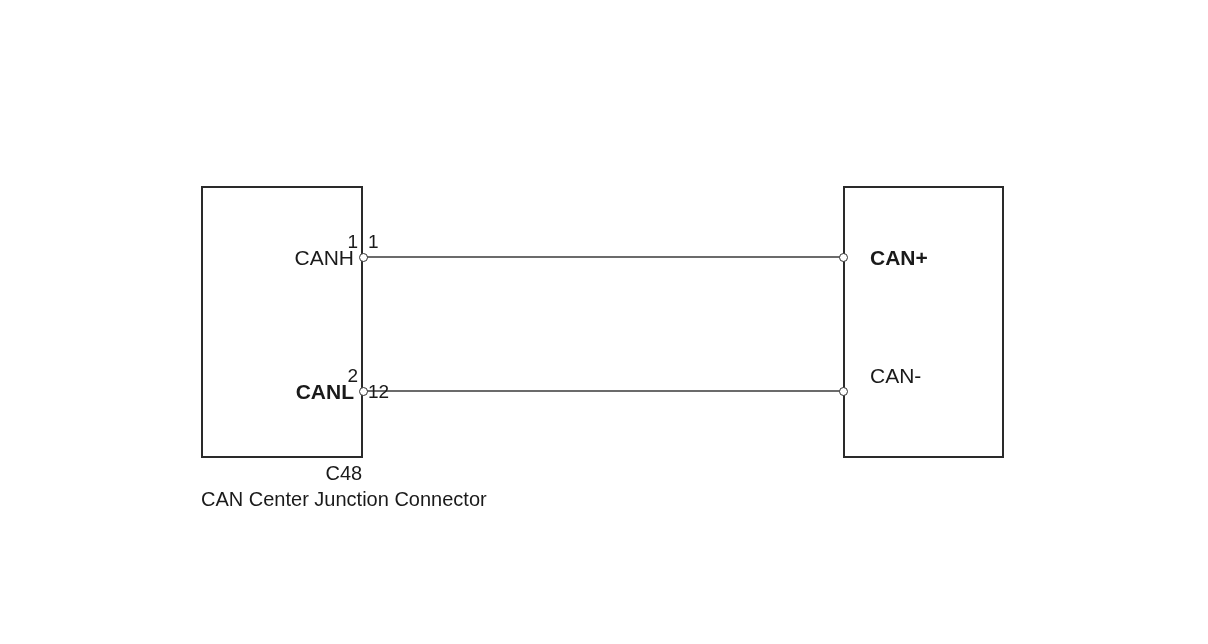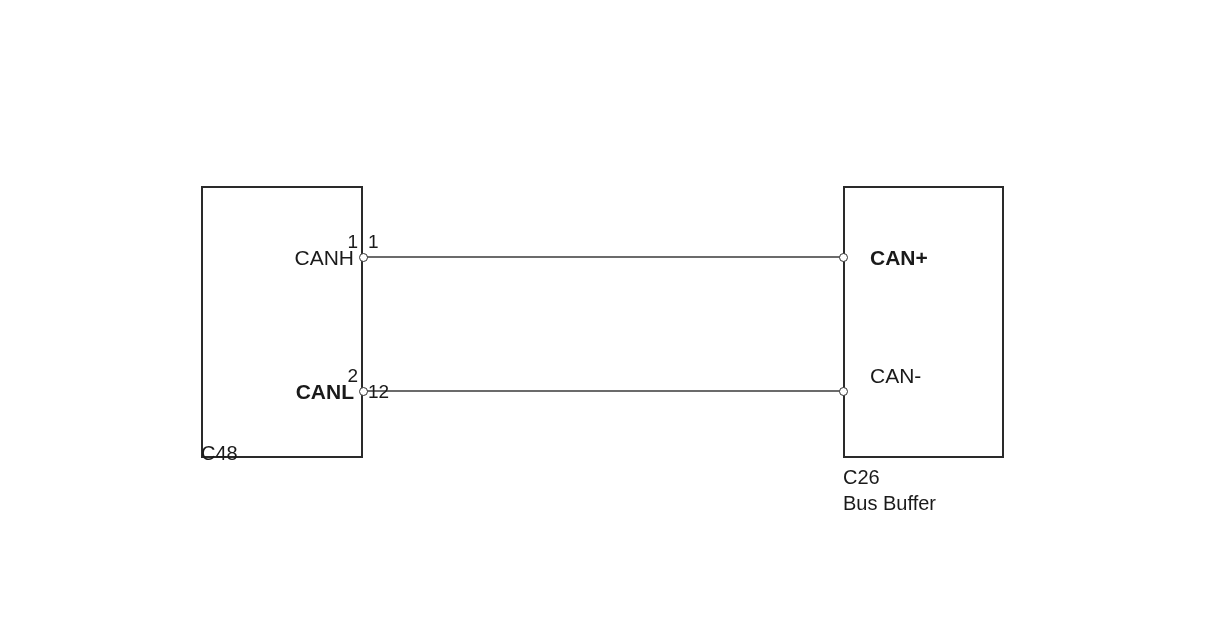--- a/index.html
+++ b/index.html
@@ -111,21 +111,21 @@
   #pin-num-cann { right: 850px; top: 366px; }
 
   
   .caption {
     position: absolute;
     font-size: 20px;
     color: #1a1a1a;
     line-height: 26px;
     white-space: nowrap;
   }
-  #caption-c48 { left: 201px; top: 440px; text-align: center; }
+  #caption-c48 { left: 201px; top: 460px; text-align: center; }
   #caption-c26 { left: 843px; top: 464px; }
   .caption-code,
   .caption-desc { display: block; }
 </style>
 </head>
 <body>
 
 <div id="canvas">
 
   <div class="connector-box" id="box-c48"></div>
@@ -145,20 +145,17 @@
   <span class="pin-name right-side" id="pin-name-canp">CAN+</span>
   <span class="pin-name right-side" id="pin-name-cann">CAN-</span>
 
   <span class="pin-number num-left" id="pin-num-canh">1</span>
   <span class="pin-number num-left" id="pin-num-canl">12</span>
   <span class="pin-number num-right" id="pin-num-canp">1</span>
   <span class="pin-number num-right" id="pin-num-cann">2</span>
 
   <div class="caption" id="caption-c48">
     <span class="caption-code">C48</span>
+    <span class="caption-desc">CAN Center Junction Connector</span>
   </div>
 
-  <div class="caption" id="caption-c26">
-    <span class="caption-code">C26</span>
-    <span class="caption-desc">Bus Buffer</span>
-  </div>
 
 </div>
 
 </body></html>

